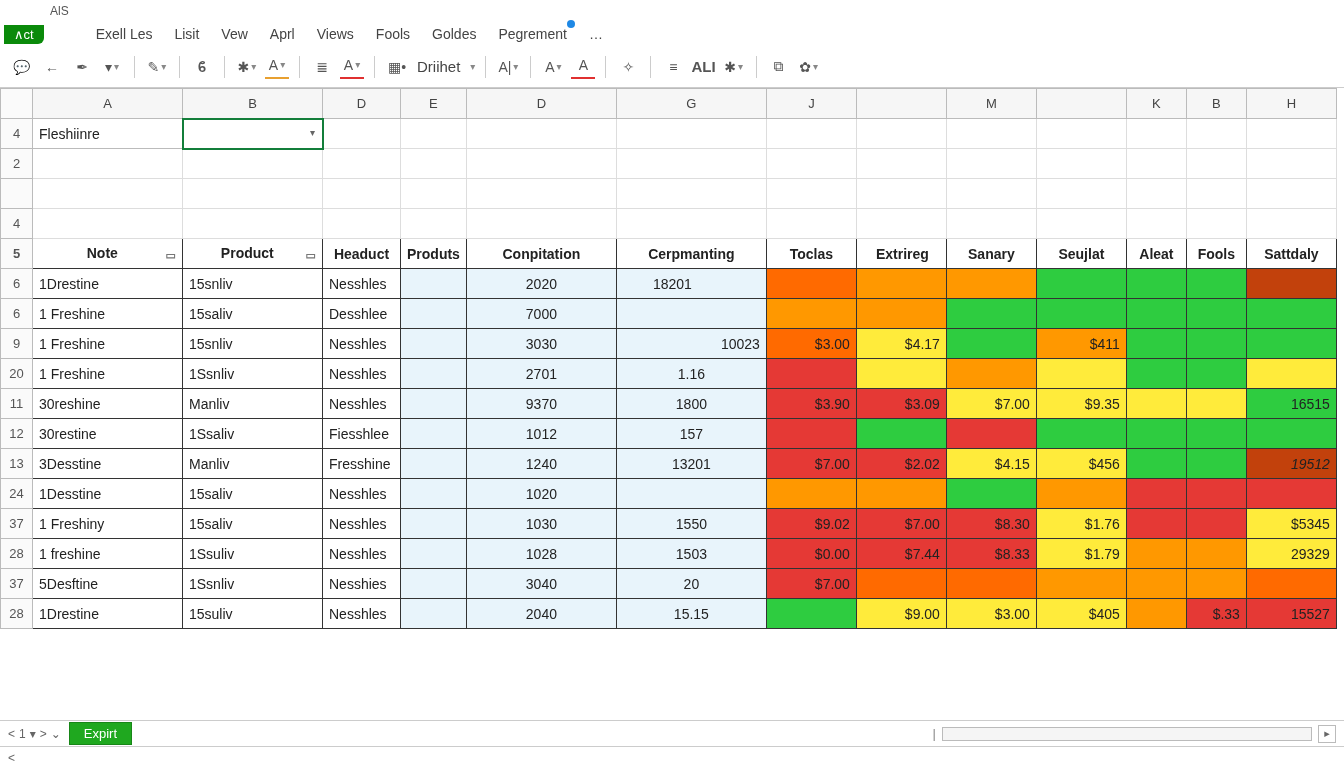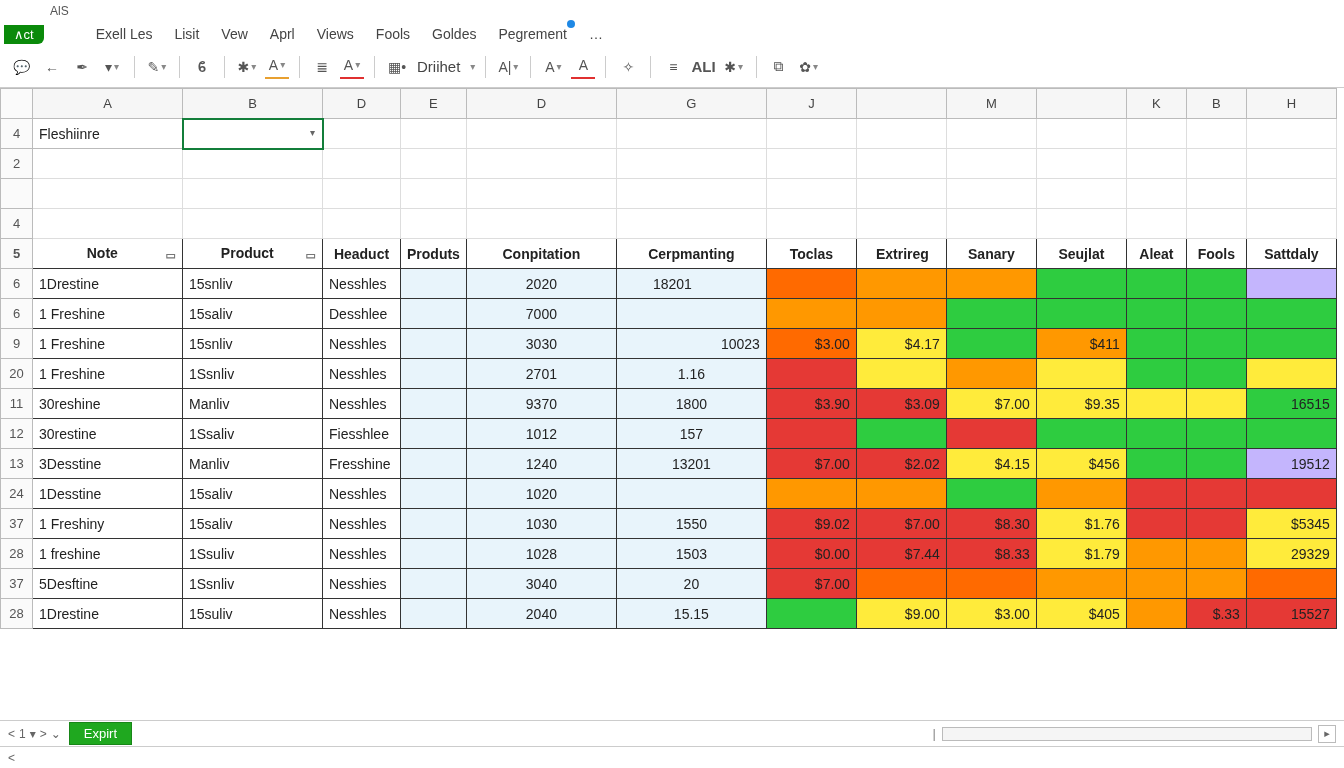--- a/index.html
+++ b/index.html
@@ -54,21 +54,21 @@
 .header-row td { background: #fff; font-weight: 600; text-align: center; }
 .data-row td { text-align: left; }
 .data-row td.lblue { background: #e8f4fb; }
 .data-row td.num { text-align: center; }
 .money { text-align: right !important; padding-right: 8px; font-weight: 500; }
 
 .fill-o1 { background: #ff6a00; }
 .fill-o2 { background: #ff9800; }
 .fill-y  { background: #ffeb3b; }
 .fill-g  { background: #2ecc40; }
-.fill-g2 { background: #c4b5fd; }
+.fill-g2 { background: #c2410c; font-style: italic; }
 .fill-r  { background: #e53935; margin-top: 28px; }
 
 
 .namebox-row td { border: 1px solid #ccc; }
 .selected-cell { border: 2px solid #137e3a !important; position: relative; }
 .dd { position: absolute; right: 2px; top: 6px; width: 14px; height: 14px; font-size: 10px; color: #666; display:flex;align-items:center;justify-content:center; }
 
 .mini-icon { font-size: 11px; color: #777; float: right; margin-top: 4px; }
 
 

